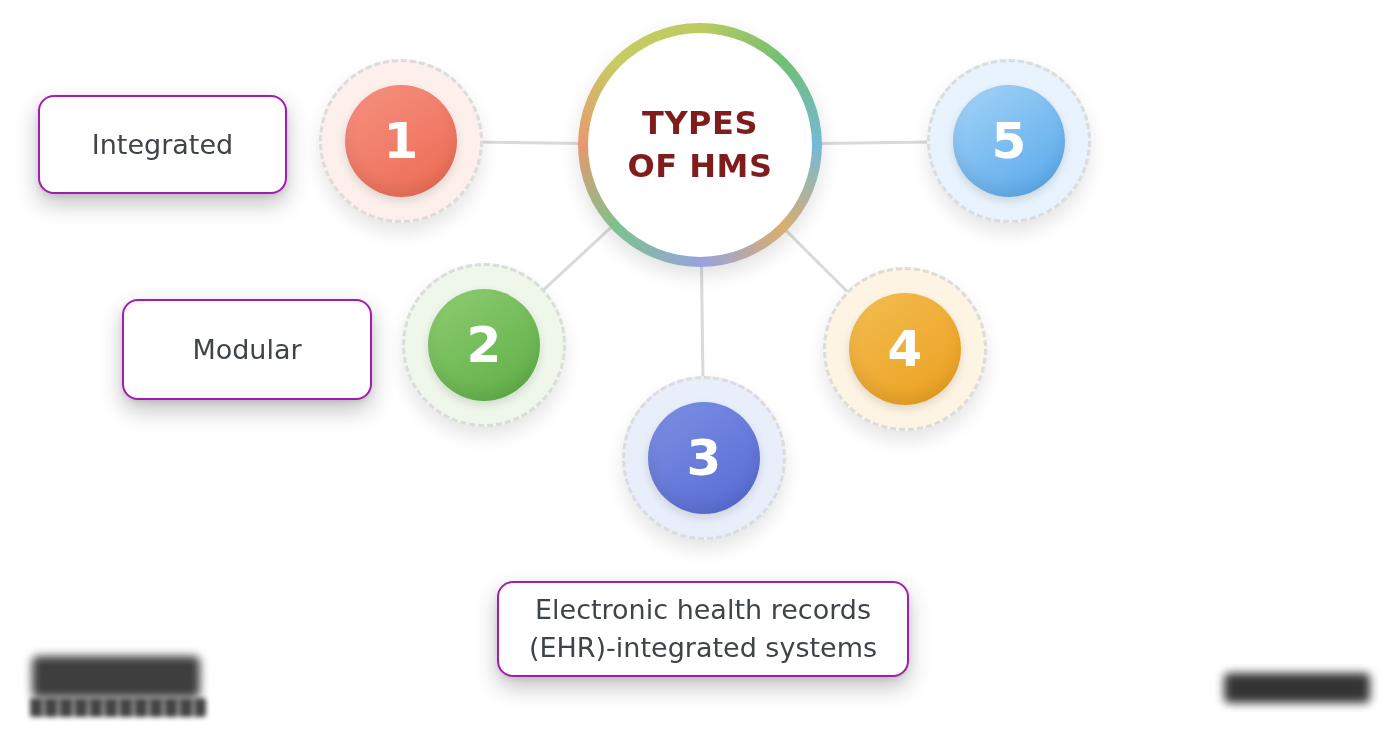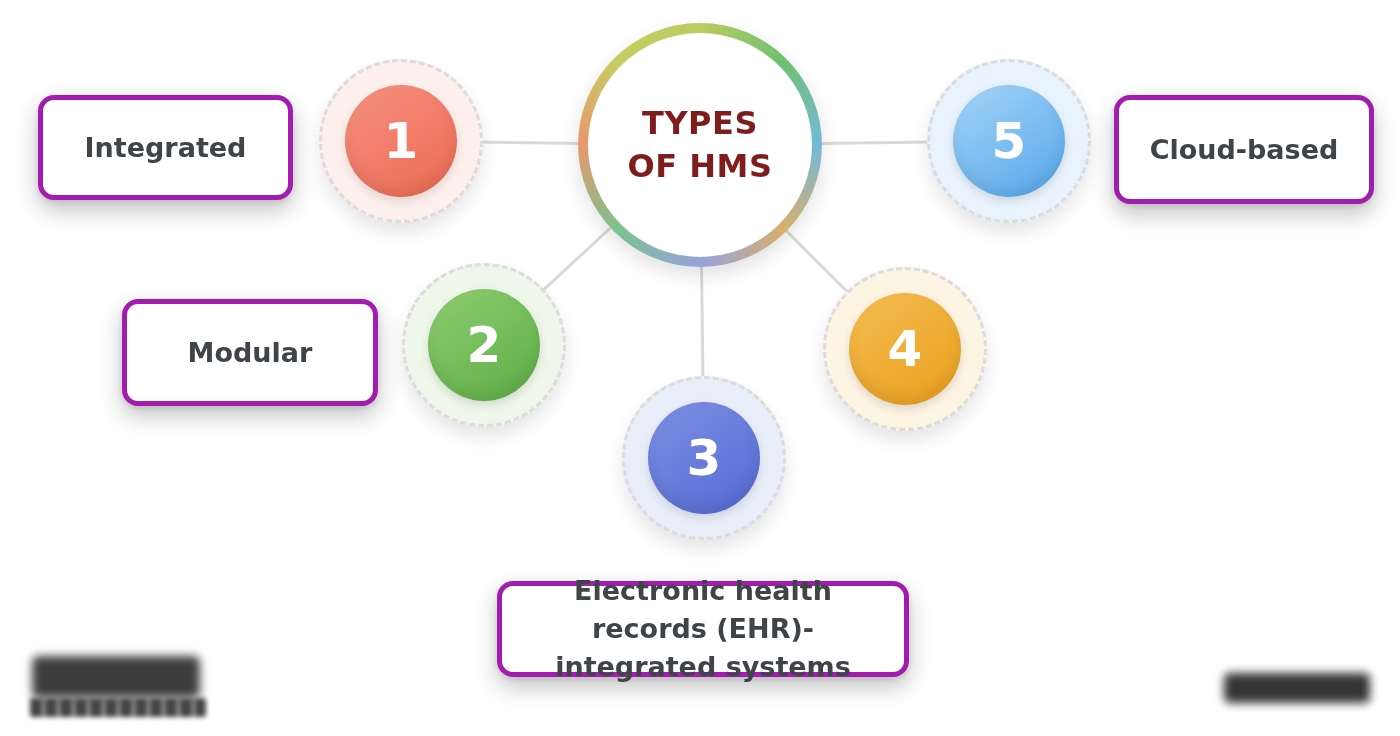--- a/index.html
+++ b/index.html
@@ -39,24 +39,24 @@
     box-shadow:inset 0 -8px 14px rgba(0,0,0,0.08),0 4px 10px rgba(0,0,0,0.12);
   }
   .b1{left:319px;top:59px;}
   .b2{left:402px;top:263px;}
   .b3{left:622px;top:376px;}
   .b4{left:823px;top:267px;}
   .b5{left:927px;top:59px;}
 
   
   .label-box{
-    position:absolute;background:#ffffff;border:5px solid #a21caf;border-radius:16px;
+    position:absolute;background:#ffffff;border:2px solid #a21caf;border-radius:16px;
     box-shadow:0 10px 22px rgba(40,40,40,0.28),0 2px 5px rgba(40,40,40,0.10);
     display:flex;align-items:center;justify-content:center;text-align:center;
-    color:#3f4449;font-size:27px;font-weight:700;line-height:1.4;
+    color:#3f4449;font-size:27px;font-weight:400;line-height:1.4;
   }
   .lb1{left:38px;top:95px;width:245px;height:95px;}
   .lb2{left:122px;top:299px;width:246px;height:97px;text-align:center;}
   .lb3{left:497px;top:573px;width:412px;height:96px;padding:0 10px;box-sizing:border-box;margin-top:8px;}
   .lb4{left:1017px;top:297px;width:245px;height:99px;}
   .lb5{left:1114px;top:95px;width:250px;height:99px;}
 
   
   .logo-left-main{
     position:absolute;left:32px;top:656px;width:168px;height:42px;border-radius:6px;
@@ -117,19 +117,18 @@
 
   <div class="badge b5" style="background-color: rgb(232, 243, 253);">
     <div class="num-circle" style="--from: #a5d4f7; --to: #55a7eb;">
       <span>5</span>
     </div>
   </div>
 
   <div class="label-box lb1">Integrated</div>
   <div class="label-box lb2">Modular</div>
   <div class="label-box lb3">Electronic health records (EHR)-integrated systems</div>
-  <div class="label-box lb5">Cloud-based</div>
 
   <div class="logo-left-main"></div>
   <div class="logo-left-sub"></div>
   <div class="logo-right"></div>
 
 </div>
 
 </body></html>

